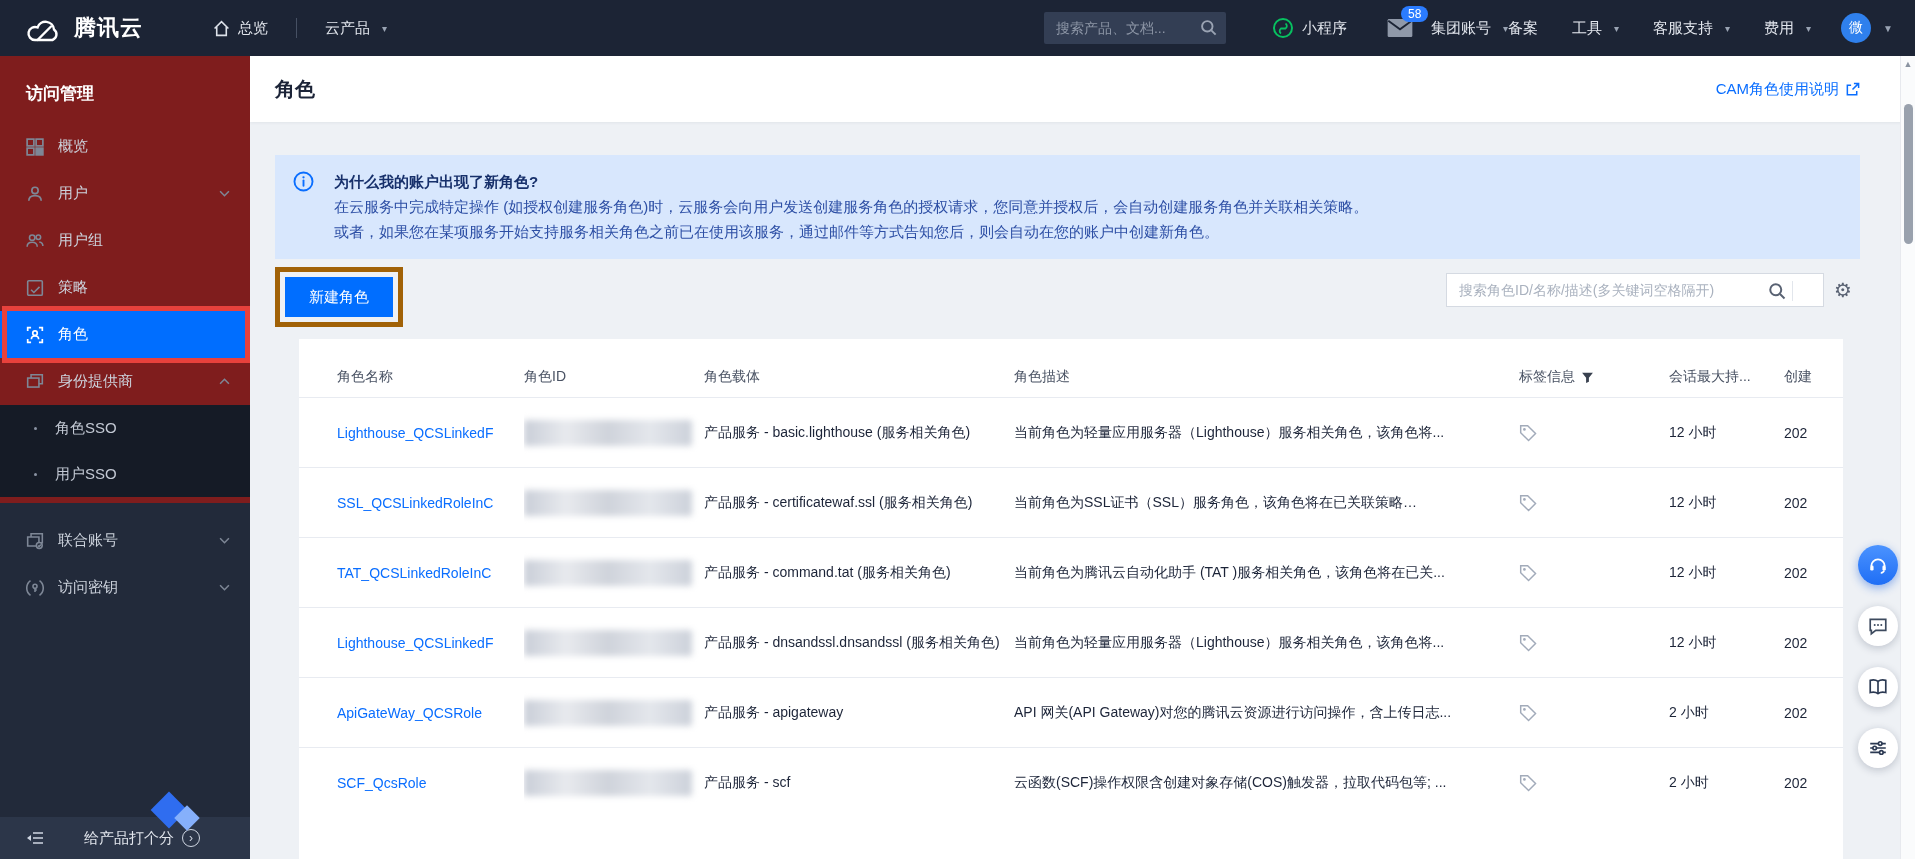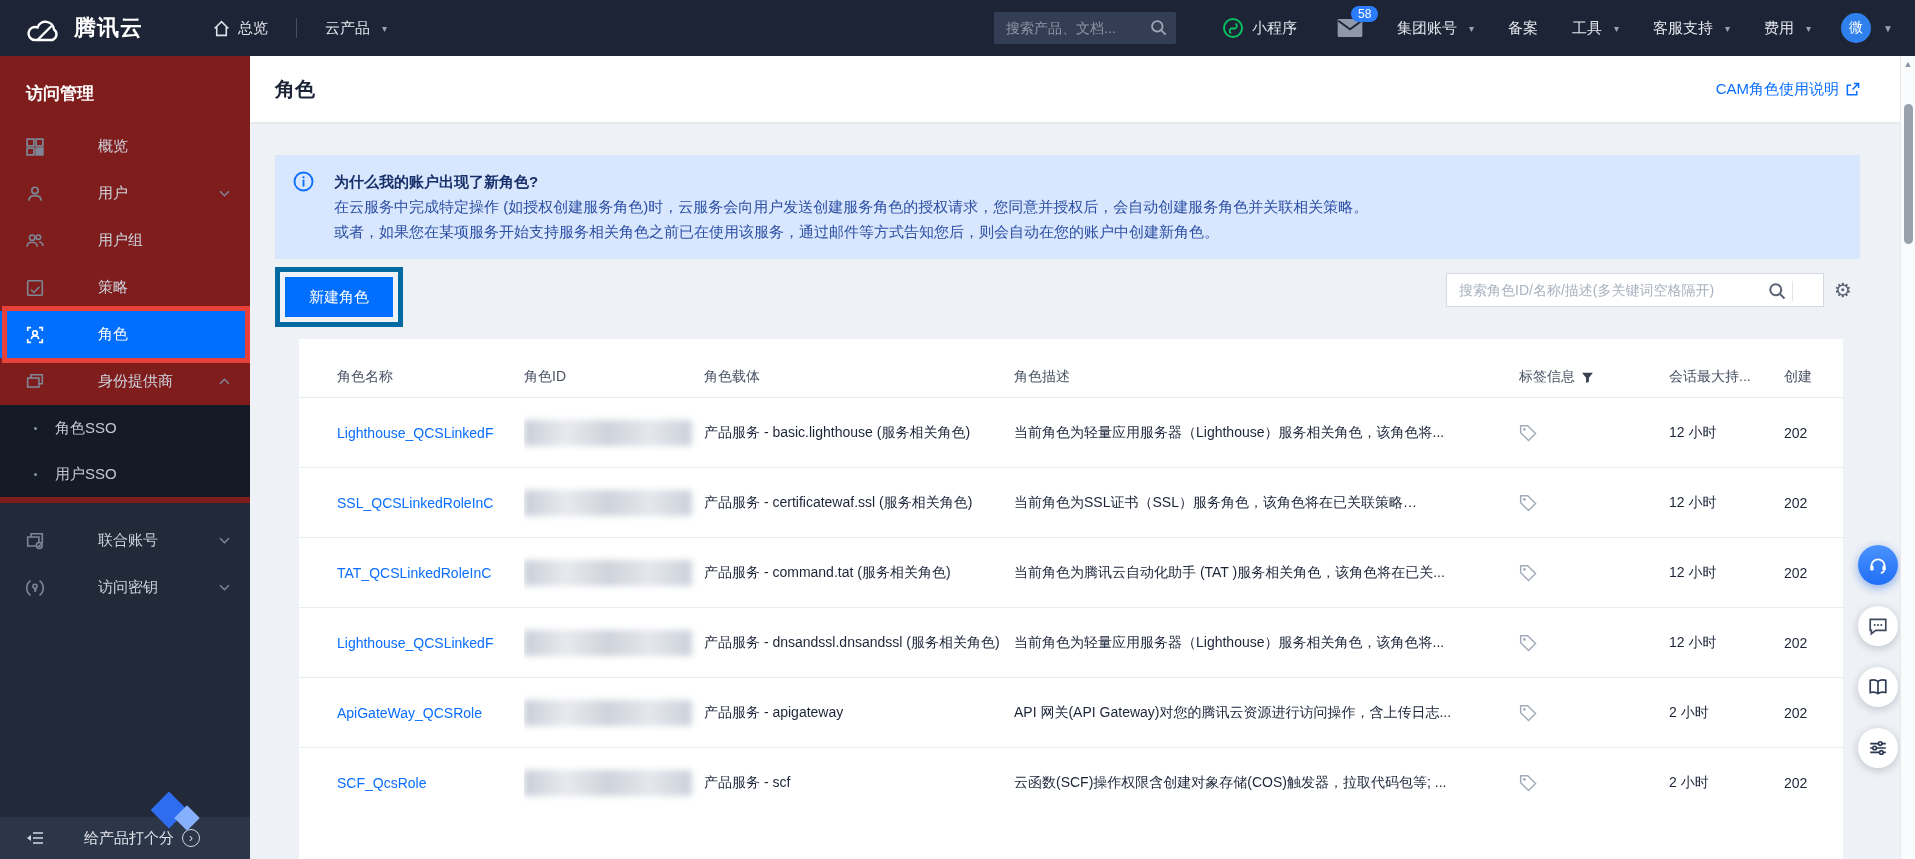--- a/index.html
+++ b/index.html
@@ -20,21 +20,21 @@
   .tb-search .s-ic { position:absolute; right:8px; top:6px; }
   .badge { position:absolute; top:-12px; left:14px; background:#2b7cff; color:#fff; font-size:12px; border-radius:10px; padding:1px 7px; }
   .envelope-wrap { position:relative; }
   .avatar { width:30px; height:30px; border-radius:50%; background:#2f80ed; color:#fff; display:flex; align-items:center; justify-content:center; font-size:14px; }
   .spacer { flex:1; }
 
   
   .sidebar { position:absolute; top:56px; left:0; width:250px; bottom:0; background:#222a3a; color:#ccd2dc; z-index:20; }
   .side-upper { background:#7f1d1d; padding-bottom:6px; }
   .side-title { font-size:17px; font-weight:bold; color:#fff; padding:26px 0 18px 26px; }
-  .side-item { position:relative; height:47px; display:flex; align-items:center; padding-left:26px; font-size:15px; cursor:pointer;gap:40px; }
+  .side-item { position:relative; height:47px; display:flex; align-items:center; padding-left:26px; font-size:15px; cursor:pointer; }
   .si-icon { width:18px; height:18px; margin-right:14px; color:#7e8796; flex:none; }
   .si-label { flex:1; }
   .si-chev { margin-right:20px; color:#7e8796; }
   .side-item.selected { background:#006eff; color:#fff; }
   .side-item.selected .si-icon { color:#fff; }
   .sub-panel { background:#151b26; }
   .side-sub { height:46px; display:flex; align-items:center; padding-left:34px; font-size:15px; color:#c3c9d4; cursor:pointer; }
   .dot { width:3px; height:3px; border-radius:50%; background:#8a93a2; margin-right:18px; }
   .side-footer { position:absolute; left:0; right:0; bottom:0; height:42px; background:#2c3649; display:flex; align-items:center; padding:0 14px 0 26px; overflow:visible; }
   .sf-text { font-size:15px; color:#e2e6ed; margin-left:40px; }
@@ -52,21 +52,21 @@
   .page-title { font-size:20px; font-weight:bold; color:#1c2438; }
   .doc-link { display:flex; align-items:center; gap:6px; color:#0a6eff; font-size:15px; cursor:pointer; }
   .content { position:absolute; top:66px; left:0; right:0; bottom:0; padding:33px 55px 0 25px; }
 
   .banner { background:#d8e7fd; padding:14px 20px 15px 18px; display:flex; gap:20px; }
   .banner-icon { flex:none; margin-top:2px; }
   .banner-title { font-size:15px; font-weight:bold; color:#17306b; line-height:25px; }
   .banner-line { font-size:15px; color:#2d4fa5; line-height:25px; }
 
   .toolbar { margin-top:8px; display:flex; justify-content:space-between; align-items:flex-start; }
-  .redbox-btn { border:5px solid #0369a1; padding:5px; display:inline-block; }
+  .redbox-btn { border:5px solid #a16207; padding:5px; display:inline-block; }
   .create-btn { background:#006eff; color:#fff; border:none; font-size:15px; height:40px; padding:0 24px; cursor:pointer; font-family:inherit; }
   .search-area { display:flex; align-items:center; margin-top:6px; }
   .role-search { position:relative; width:378px; height:34px; background:#fff; border:1px solid #d5dae2; }
   .role-search input { width:100%; height:100%; border:none; outline:none; padding:0 64px 0 12px; font-size:14px; color:#1c2438; font-family:inherit; }
   .role-search input::placeholder { color:#aab2bf; }
   .rs-ic { position:absolute; right:36px; top:7px; cursor:pointer; }
   .rs-div { position:absolute; right:30px; top:7px; width:1px; height:20px; background:#e2e6ec; }
   .gear { width:34px; height:34px; display:flex; align-items:center; justify-content:center; color:#596273; font-size:20px; cursor:pointer; margin-left:2px; }
 
   .table-card { margin:12px 0 0 24px; background:#fff; width:1544px; height:521px; overflow:hidden; padding-top:18px; }
@@ -141,25 +141,25 @@
   </div>
   <div class="envelope-wrap tb-item" style="margin-left:40px;">
     <span>
       <svg width="26" height="20" viewBox="0 0 20 15" fill="#8f98a8">
           <rect x="0.5" y="0.5" width="19" height="14" rx="1" fill="#8f98a8"></rect>
           <path d="M1 2 L10 8.5 L19 2" stroke="#1c2435" stroke-width="1.4" fill="none"></path>
         </svg>
     </span>
     <span class="badge">58</span>
   </div>
-  <div class="tb-item" style="margin-left:34px;">
+  <div class="tb-item" style="margin-left:18px;">
     <span>集团账号</span>
     <span class="caret">▾</span>
   </div>
-  <div class="tb-item" style="margin-left:34px;font-family:Liberation Mono, monospace;">
+  <div class="tb-item" style="font-family:Liberation Mono, monospace;">
     <span>备案</span>
   </div>
   <div class="tb-item" style="margin-left:34px;">
     <span>工具</span>
     <span class="caret">▾</span>
   </div>
   <div class="tb-item" style="margin-left:34px;">
     <span>客服支持</span>
     <span class="caret">▾</span>
   </div>

